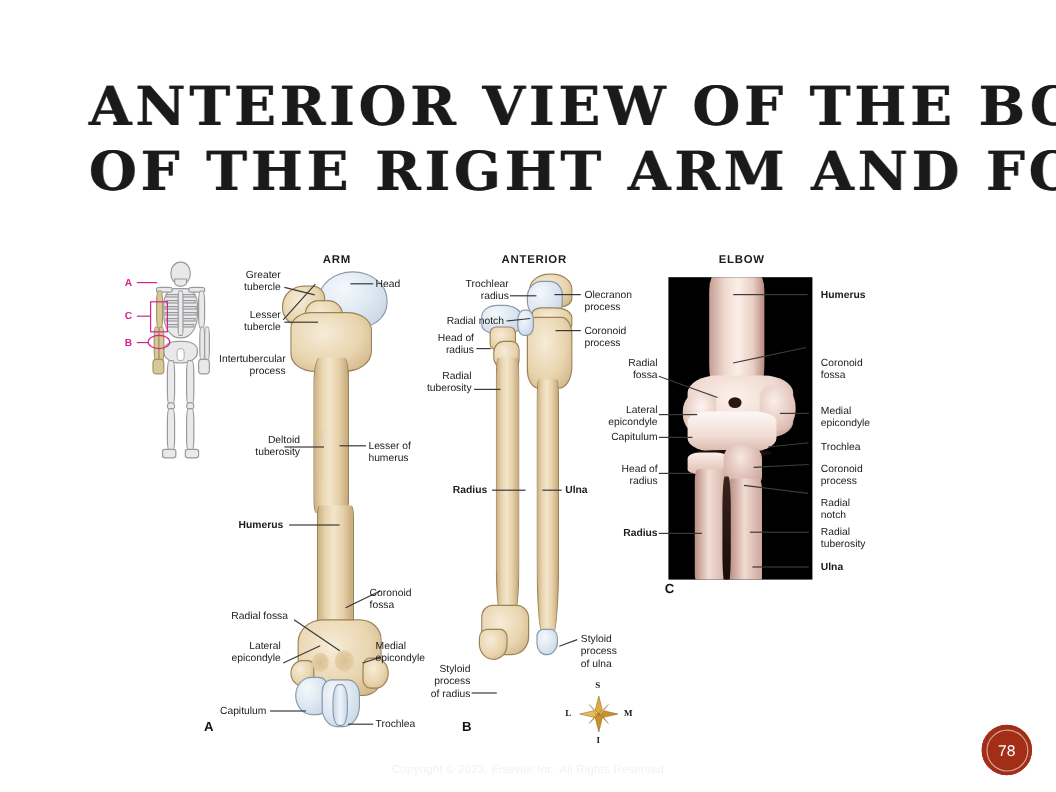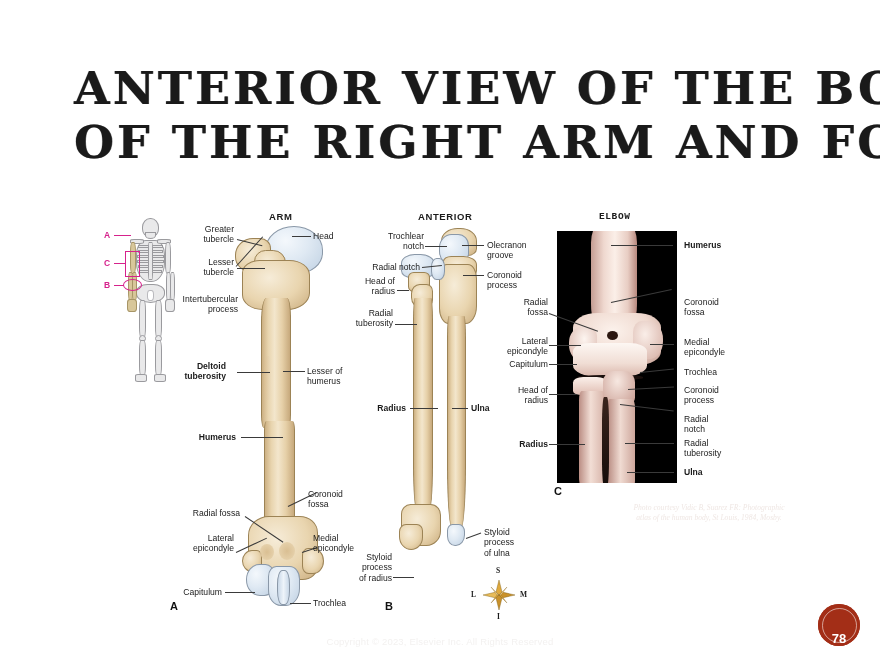--- a/index.html
+++ b/index.html
@@ -82,22 +82,22 @@
   #compass{position:absolute;left:468px;top:568px;width:62px;height:54px;}
   .cmp-t{position:absolute;font-size:7.5px;font-weight:700;color:#1b1b1b;font-family:"Liberation Serif",serif;}
 
   
   #copyright{
     position:absolute;left:0;top:636px;width:880px;text-align:center;
     font-size:9.5px;color:#f3f1f0;letter-spacing:.2px;
   }
   #pagebadge{
     position:absolute;left:818px;top:604px;width:42px;height:42px;border-radius:50%;
-    background:#a32e17;color:#fff;display:flex;align-items:flex-end;justify-content:center;
-    font-size:13px;font-weight:700;box-shadow:inset 0 0 0 1.5px #a32e17;
+    background:#a32e17;color:#fff;display:flex;align-items:center;justify-content:center;
+    font-size:13px;font-weight:400;box-shadow:inset 0 0 0 1.5px #a32e17;
   }
   #pagebadge .ring{
     position:absolute;left:3.5px;top:3.5px;right:3.5px;bottom:3.5px;border-radius:50%;
     border:1px solid rgba(255,255,255,.55);pointer-events:none;
   }
   #pagebadge .num{position:relative;z-index:2;}
 </style>
 </head>
 <body>
 
@@ -210,21 +210,21 @@
 tubercle</div>
   </div>
   <div class="lbl r" style="left:176px;top:257px;width:58px;">
     <div style="white-space:pre-line;">Lesser
 tubercle</div>
   </div>
   <div class="lbl r" style="left:166px;top:294px;width:72px;">
     <div style="white-space:pre-line;">Intertubercular
 process</div>
   </div>
-  <div class="lbl r" style="left:168px;top:361px;width:58px;font-weight:bold;">
+  <div class="lbl r" style="left:192px;top:361px;width:58px;">
     <div style="white-space:pre-line;">Deltoid
 tuberosity</div>
   </div>
   <div class="lbl r b" style="left:182px;top:432px;width:54px;">
     <div style="white-space:pre-line;">Humerus</div>
   </div>
   <div class="lbl r" style="left:178px;top:508px;width:62px;">
     <div style="white-space:pre-line;">Radial fossa</div>
   </div>
   <div class="lbl r" style="left:176px;top:533px;width:58px;">
@@ -284,21 +284,21 @@
   <div class="lead" style="left:395px;top:324px;width:22px;"></div>
   <div class="lead" style="left:410px;top:408px;width:28px;"></div>
   <div class="lead" style="left:393px;top:577px;width:21px;"></div>
   <div class="lead" style="left:462px;top:245px;width:22px;"></div>
   <div class="lead" style="left:463px;top:275px;width:21px;"></div>
   <div class="lead" style="left:452px;top:408px;width:16px;"></div>
   <div class="lead" style="left:466px;top:538px;width:16px;transform:rotate(-20deg);"></div>
 
   <div class="lbl r" style="left:368px;top:231px;width:56px;">
     <div style="white-space:pre-line;">Trochlear
-notch</div>
+radius</div>
   </div>
   <div class="lbl r" style="left:358px;top:262px;width:62px;">
     <div style="white-space:pre-line;">Radial notch</div>
   </div>
   <div class="lbl r" style="left:355px;top:276px;width:40px;">
     <div style="white-space:pre-line;">Head of
 radius</div>
   </div>
   <div class="lbl r" style="left:340px;top:308px;width:53px;">
     <div style="white-space:pre-line;">Radial
@@ -308,21 +308,21 @@
     <div style="white-space:pre-line;">Radius</div>
   </div>
   <div class="lbl r" style="left:348px;top:552px;width:44px;">
     <div style="white-space:pre-line;">Styloid
 process
 of radius</div>
   </div>
 
   <div class="lbl" style="left:487px;top:240px;">
     <div style="white-space:pre-line;">Olecranon
-groove</div>
+process</div>
   </div>
   <div class="lbl" style="left:487px;top:270px;">
     <div style="white-space:pre-line;">Coronoid
 process</div>
   </div>
   <div class="lbl b" style="left:471px;top:403px;">
     <div style="white-space:pre-line;">Ulna</div>
   </div>
   <div class="lbl" style="left:484px;top:527px;">
     <div style="white-space:pre-line;">Styloid
@@ -342,21 +342,21 @@
         <polygon points="-8,8 -2,2 0,0 -2,0" fill="#d9a43c" stroke="#7a5a15" stroke-width="0.3"></polygon>
         <polygon points="8,8 2,2 0,0 2,0" fill="#d9a43c" stroke="#7a5a15" stroke-width="0.3"></polygon>
       </g>
     </svg>
     <div class="cmp-t" style="left:28px;top:-2px;">S</div>
     <div class="cmp-t" style="left:29px;top:44px;">I</div>
     <div class="cmp-t" style="left:3px;top:22px;">L</div>
     <div class="cmp-t" style="left:52px;top:22px;">M</div>
   </div>
 
-  <div class="panel-header" style="left:599px;top:211px;font-family:Liberation Mono, monospace;">ELBOW</div>
+  <div class="panel-header" style="left:599px;top:211px;">ELBOW</div>
   <div class="panel-letter" style="left:554px;top:485px;">C</div>
 
   <div id="photo">
 
     <div class="ph-bone" style="left:34px;top:-4px;width:46px;height:110px;
                 background:linear-gradient(90deg,#c59d93 0%,#efd8cf 28%,#fbefe8 52%,#e8cdc3 80%,#b8897f 100%);
                 border-radius:14% 14% 30% 30%;"></div>
 
     <div class="ph-bone" style="left:16px;top:82px;width:88px;height:52px;
                 background:radial-gradient(ellipse at 45% 35%, #fcf2ec 0%, #efd9cf 55%, #c39b90 100%);
@@ -449,24 +449,20 @@
 notch</div>
   </div>
   <div class="lbl" style="left:684px;top:438px;">
     <div style="white-space:pre-line;">Radial
 tuberosity</div>
   </div>
   <div class="lbl b" style="left:684px;top:467px;">
     <div style="white-space:pre-line;">Ulna</div>
   </div>
 
-  <div id="credit">
-    <div>Photo courtesy Vidic B, Suarez FR: Photographic</div>
-    <div>atlas of the human body, St Louis, 1984, Mosby.</div>
-  </div>
 
   <div id="copyright">Copyright © 2023, Elsevier Inc. All Rights Reserved</div>
 
   <div id="pagebadge">
     <div class="ring"></div>
     <div class="num">78</div>
   </div>
 
 </div>
 

